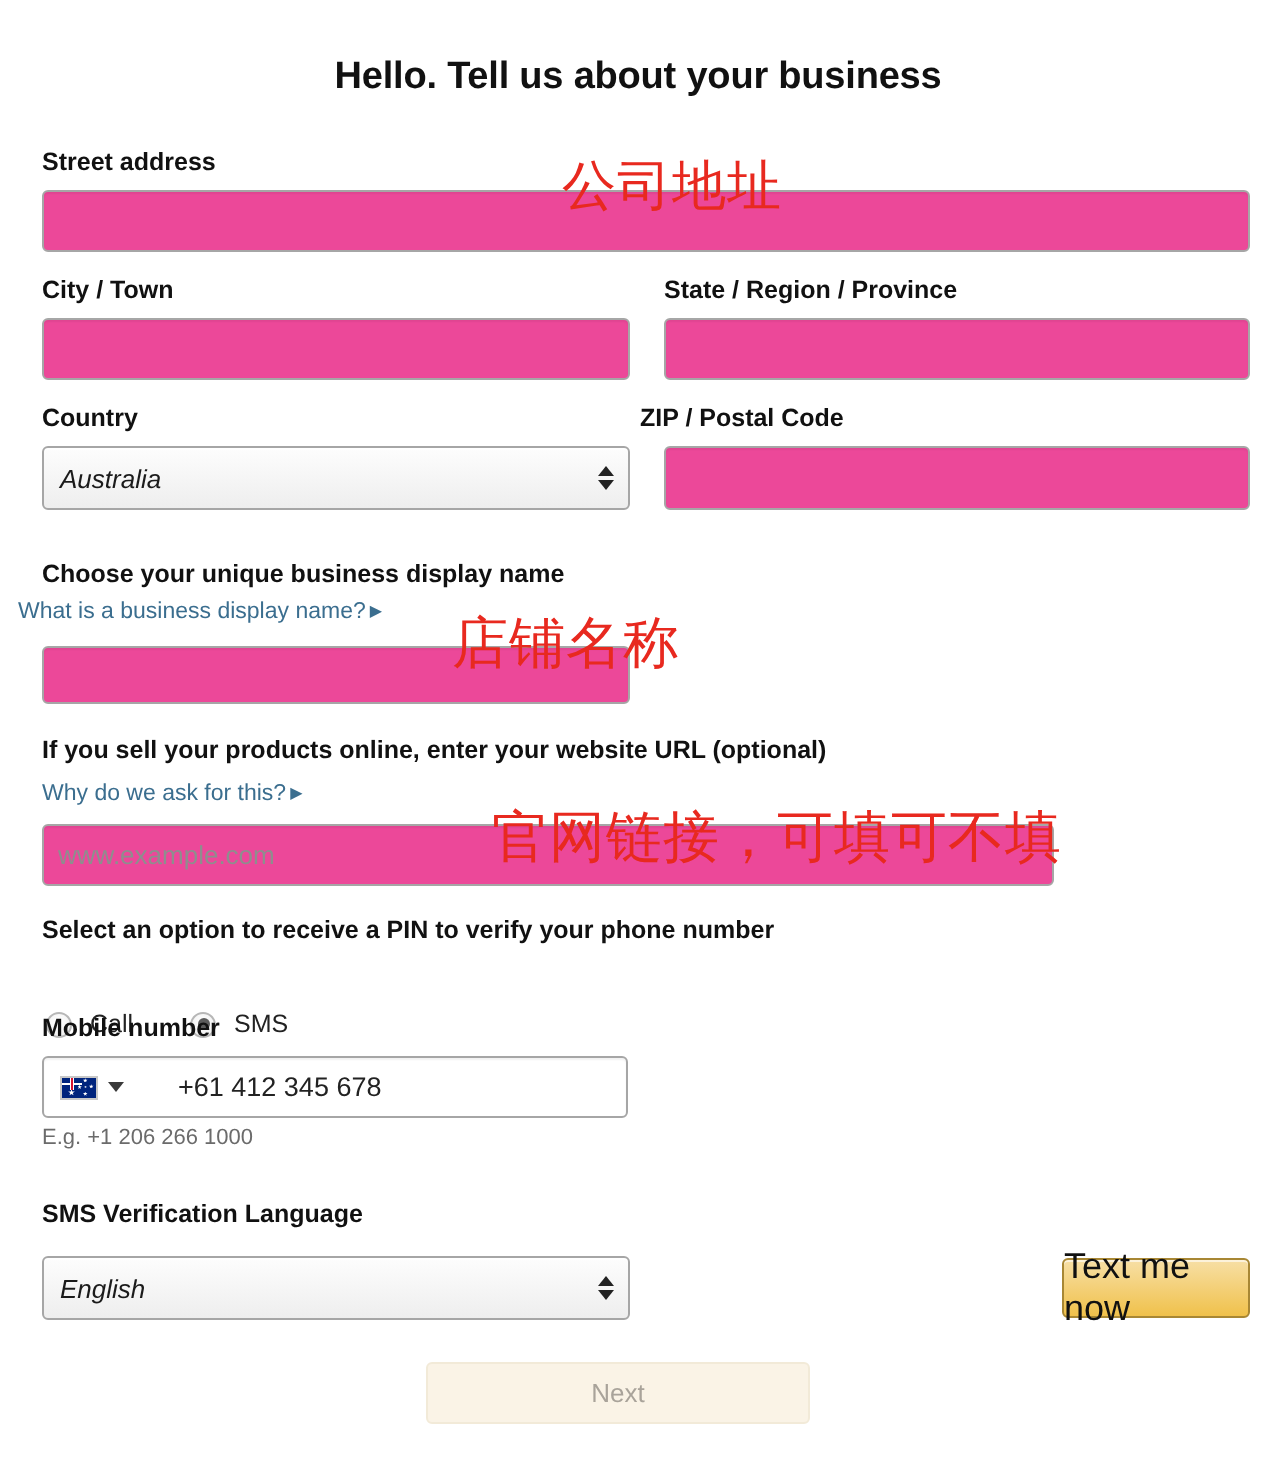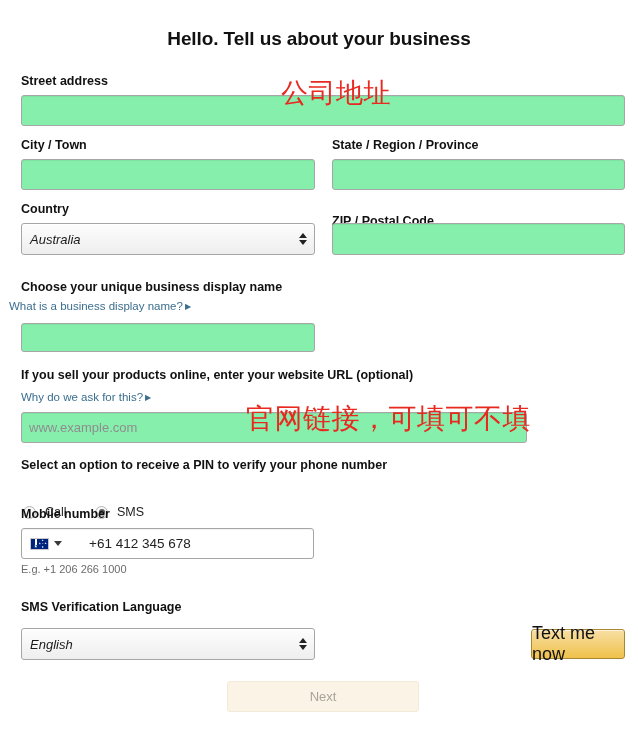--- a/index.html
+++ b/index.html
@@ -61,21 +61,21 @@
     transform: translateY(-1px);
     margin-left: 2px;
   }
 
   
   .txt-input {
     position: absolute;
     box-sizing: border-box;
     border: 1px solid #a6a6a6;
     border-radius: 3px;
-    background: #86efac;
+    background: #ec4899;
     font-family: "Liberation Sans", sans-serif;
     font-size: 13px;
     color: #111111;
     padding: 0 7px;
     outline: none;
     box-shadow: inset 0 1px 1px rgba(0,0,0,0.055);
   }
   .txt-input::placeholder { color: #8e8e8e; }
 
   
@@ -300,21 +300,21 @@
 
   <div class="field-label" style="left:21px; top:202px;">Country</div>
   <div class="sel-wrap" style="left:21px; top:223px; width:294px; height:32px;">
     <span class="sel-value">Australia</span>
     <span class="sel-arrows">
       <i class="up"></i>
         <i class="down"></i>
     </span>
   </div>
 
-  <div class="field-label" style="left:332px; top:202px;margin-top:12px;">ZIP / Postal Code</div>
+  <div class="field-label" style="left:320px; top:202px;">ZIP / Postal Code</div>
   <input class="txt-input" style="left: 332px; top: 223px; width: 293px; height: 32px;" type="text" placeholder="">
 
   <div class="field-label" style="left:21px; top:280px;">Choose your unique business display name</div>
   <a class="helper-link" style="left:9px; top:300px;">
     <span>What is a business display name?</span><span class="caret">▶</span>
   </a>
   <input class="txt-input" style="left: 21px; top: 323px; width: 294px; height: 29px;" type="text" placeholder="">
 
   <div class="field-label" style="left:21px; top:368px;">If you sell your products online, enter your website URL (optional)</div>
   <a class="helper-link" style="left:21px; top:391px;">
@@ -356,18 +356,19 @@
   <div class="sel-wrap" style="left:21px; top:628px; width:294px; height:32px;">
     <span class="sel-value">English</span>
     <span class="sel-arrows">
       <i class="up"></i>
         <i class="down"></i>
     </span>
   </div>
 
   <div class="btn-gold" style="left:531px; top:629px; width:94px; height:30px;">Text me now</div>
 
-  <div class="btn-disabled" style="left:213px; top:681px; width:192px; height:31px;margin-left:14px;">Next</div>
+  <div class="btn-disabled" style="left:213px; top:681px; width:192px; height:31px;">Next</div>
 
   <div class="annot" style="left:281px; top:75px; font-size:27px;">公司地址</div>
+  <div class="annot" style="left:226px; top:303px; font-size:28px;">店铺名称</div>
   <div class="annot" style="left:246px; top:400px; font-size:28px;">官网链接，可填可不填</div>
 
 </div>
 
 </body></html>

